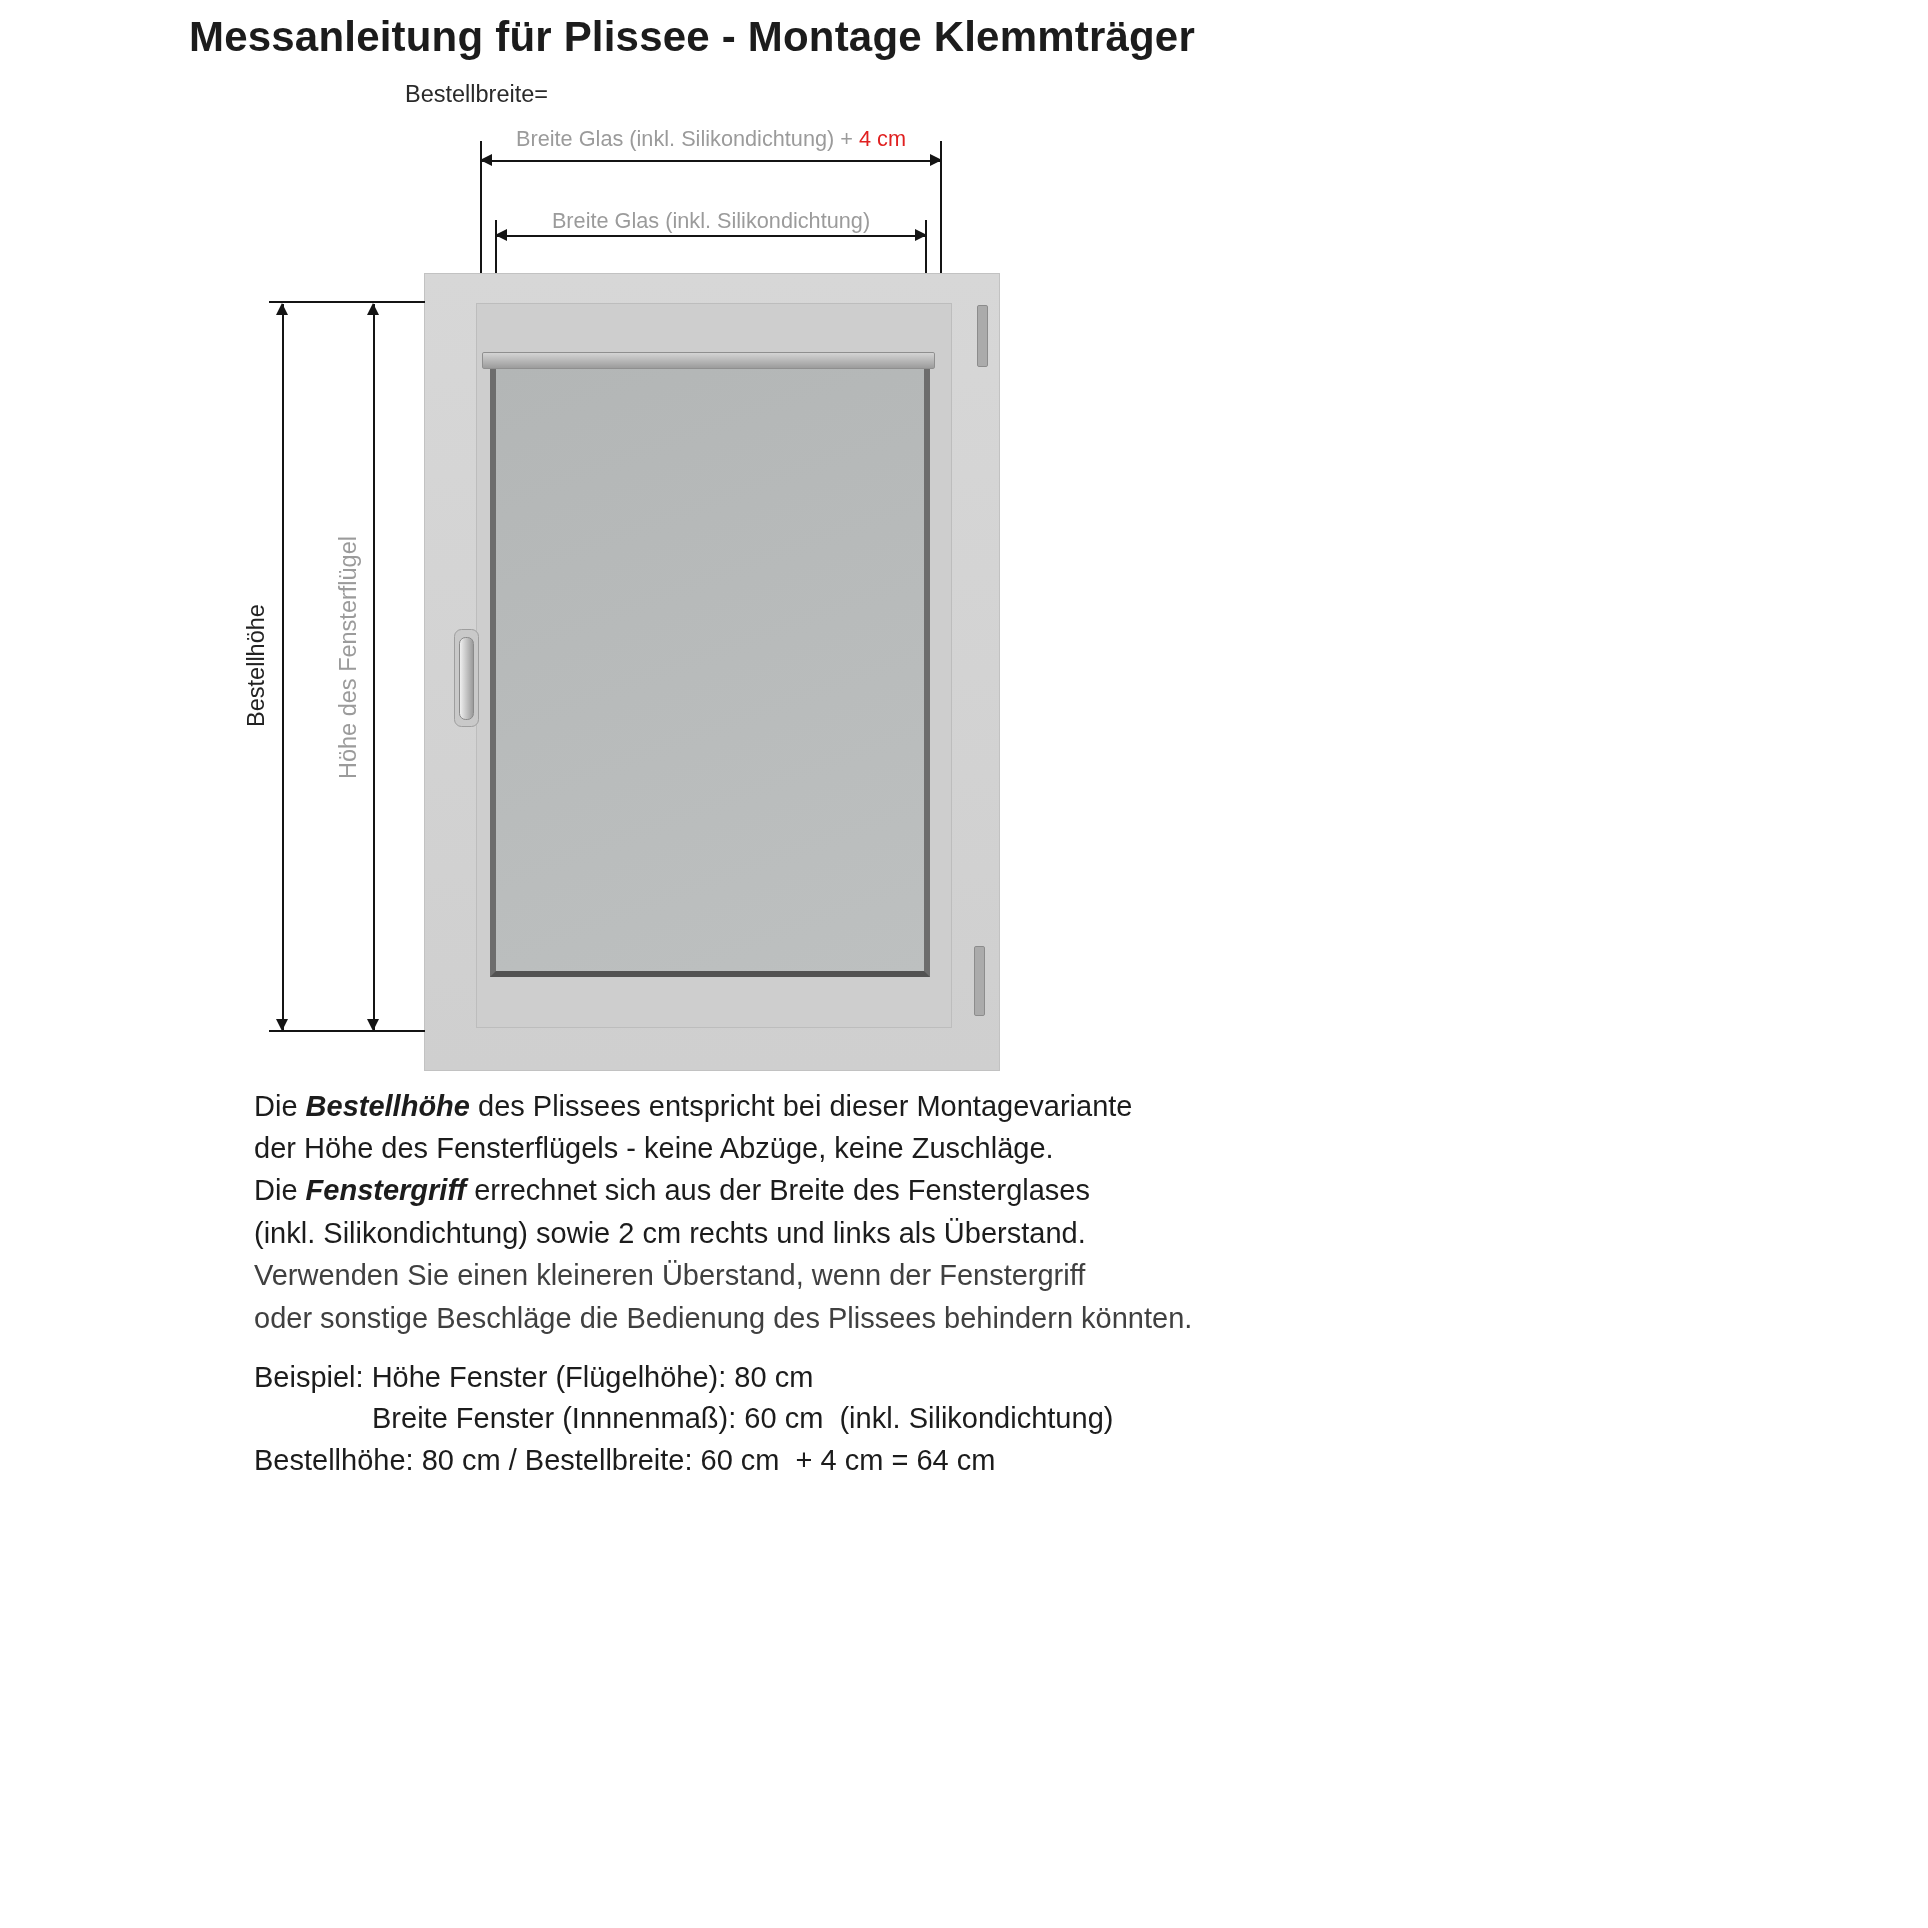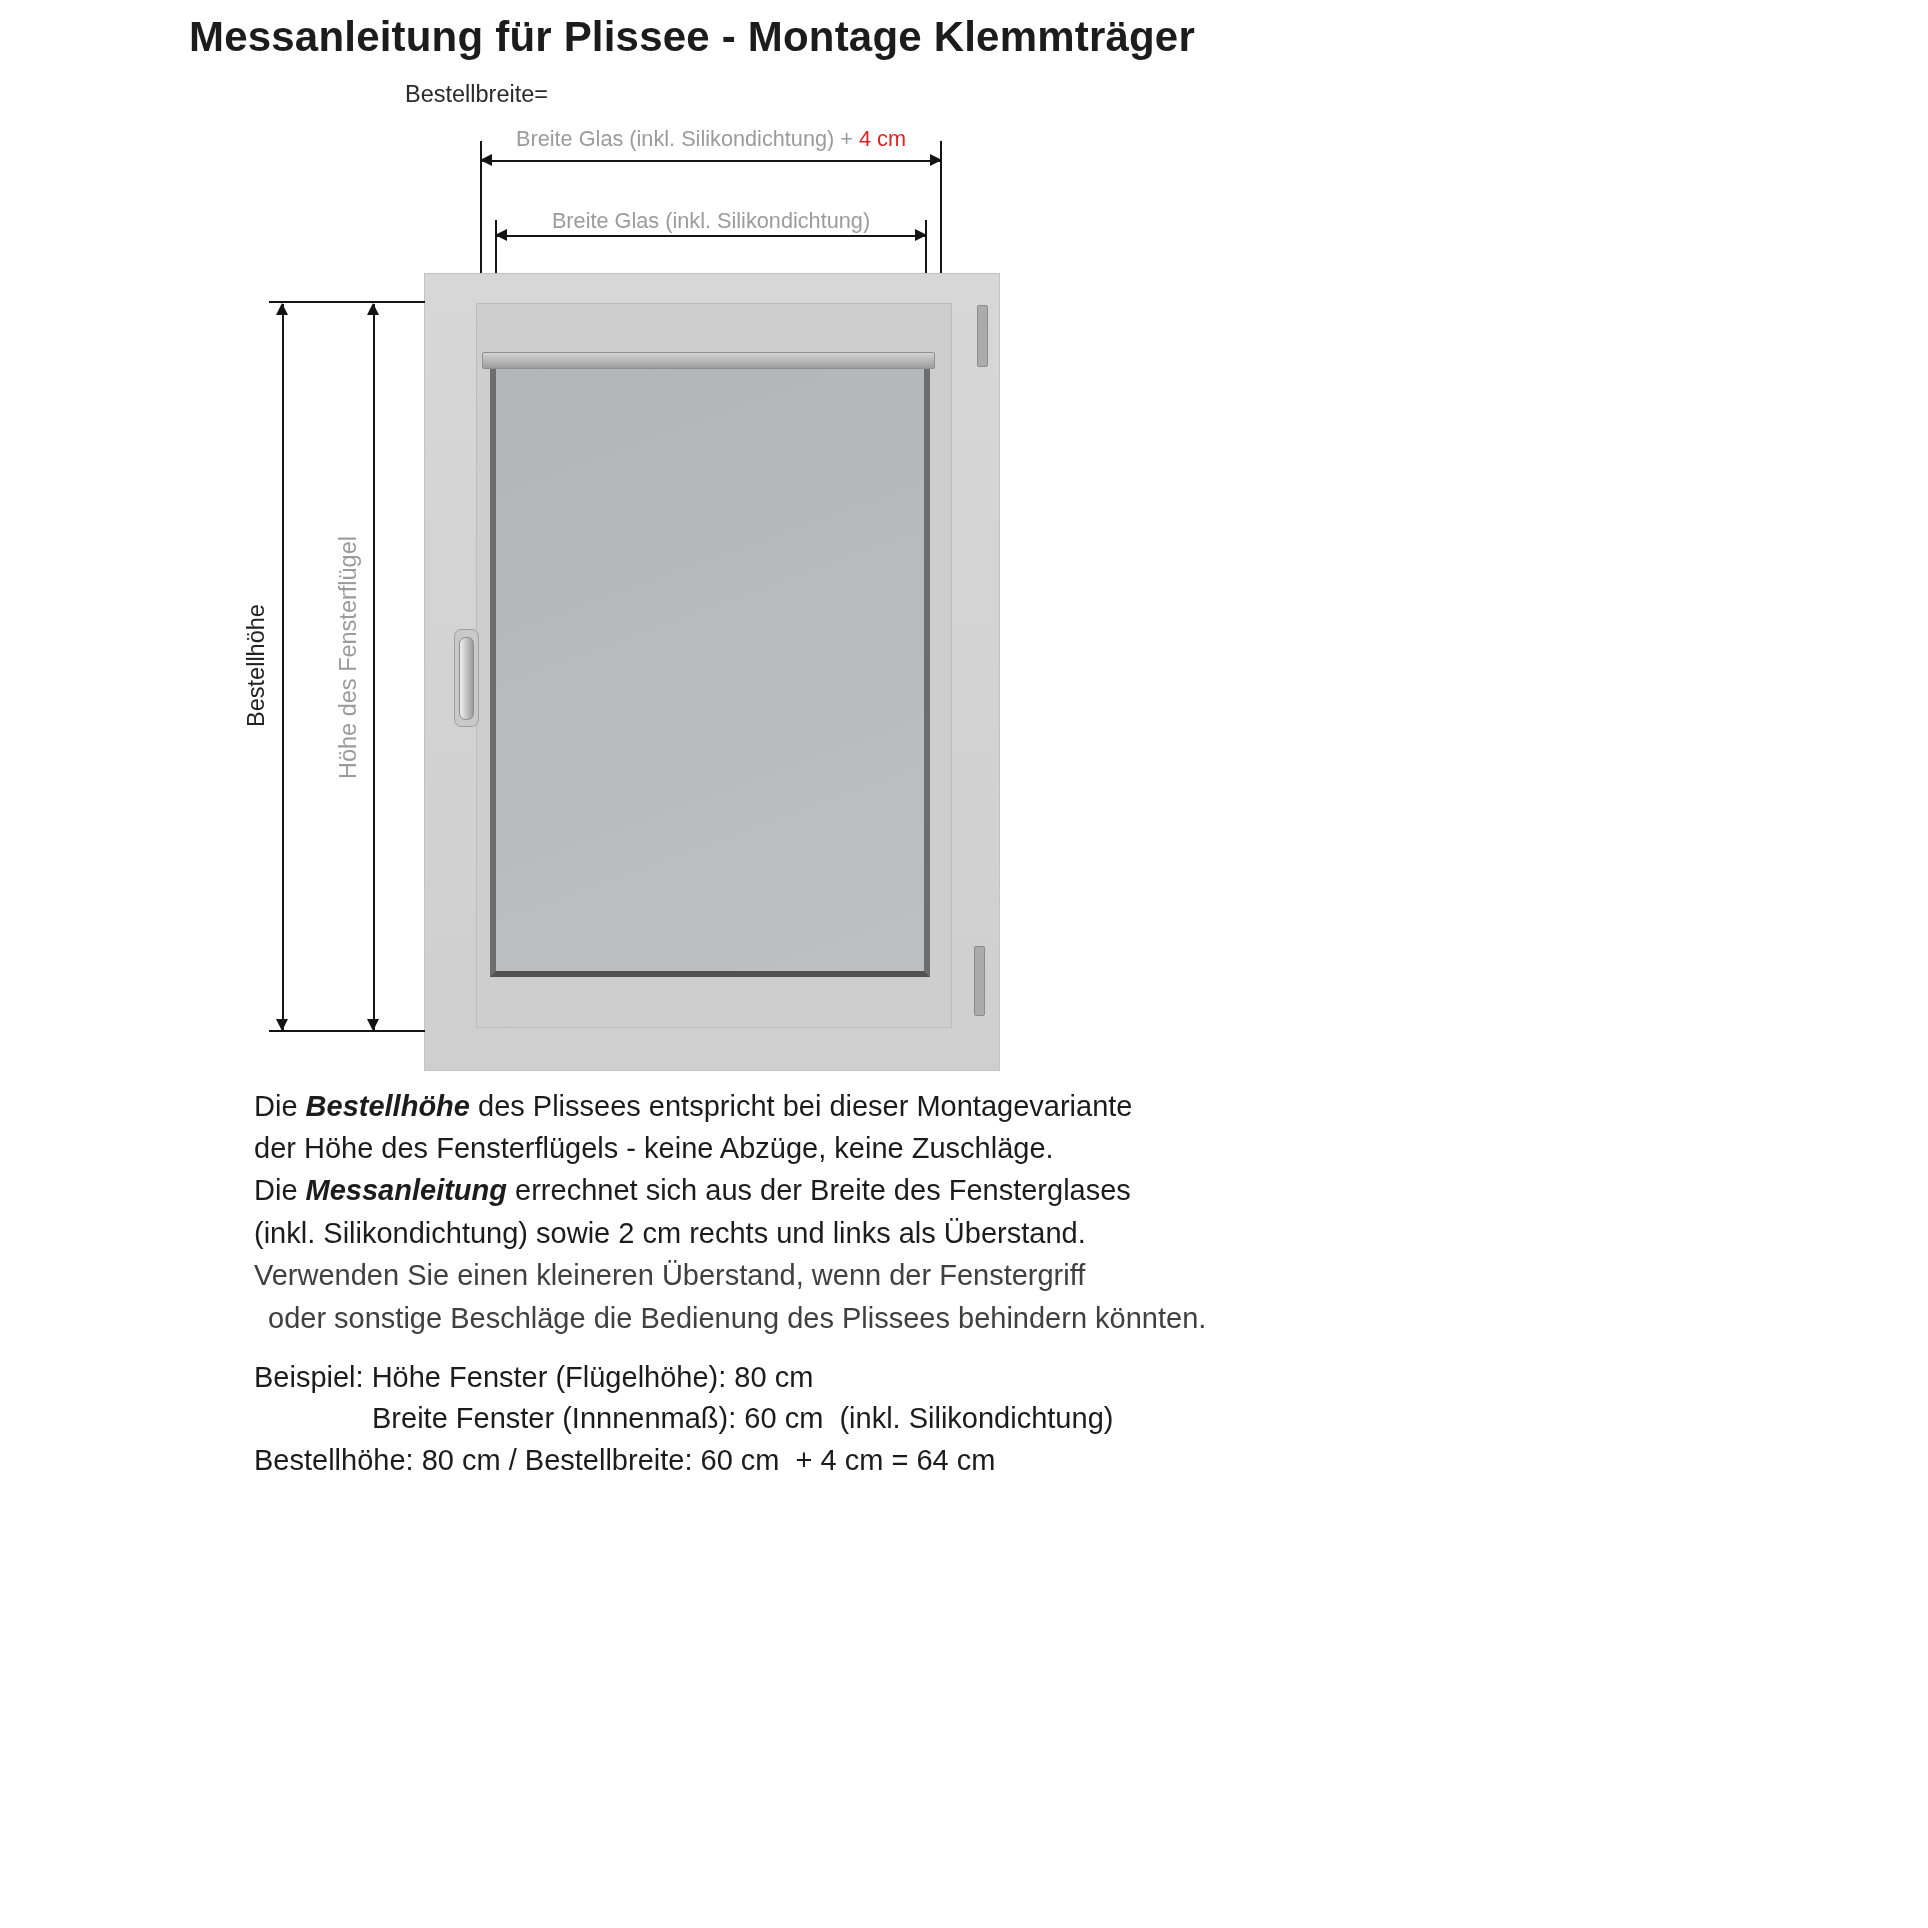--- a/index.html
+++ b/index.html
@@ -122,25 +122,25 @@
   <div class="v-arrow" style="left:282px; top:304px; height:726px;"></div>
   <div class="v-arrow" style="left:373px; top:304px; height:726px;"></div>
 
   <div class="abs rot-label" style="left:115px; top:652px; width:282px; color:#222;">Bestellhöhe</div>
   <div class="abs rot-label rot-gray" style="left:151px; top:644px; width:395px;">Höhe des Fensterflügel</div>
 
   <div class="abs body-line" style="left:254px; top:1127px;">der Höhe des Fensterflügels - keine Abzüge, keine Zuschläge.</div>
 
   <div class="abs body-line" style="left:254px; top:1085px;"><span>Die </span><span class="em">Bestellhöhe</span><span> des Plissees entspricht bei dieser Montagevariante</span></div>
 
-  <div class="abs body-line" style="left:254px; top:1169px;"><span>Die </span><span class="em">Messanleitung</span><span> errechnet sich aus der Breite des Fensterglases</span></div>
+  <div class="abs body-line" style="left:254px; top:1169px;"><span>Die </span><span class="em">Fenstergriff</span><span> errechnet sich aus der Breite des Fensterglases</span></div>
 
   <div class="abs body-line" style="left:254px; top:1212px;">(inkl. Silikondichtung) sowie 2 cm rechts und links als Überstand.</div>
 
   <div class="abs body-line warn" style="left:254px; top:1254px;">Verwenden Sie einen kleineren Überstand, wenn der Fenstergriff</div>
-  <div class="abs body-line warn" style="left:254px; top:1297px;margin-left:14px;">oder sonstige Beschläge die Bedienung des Plissees behindern könnten.</div>
+  <div class="abs body-line warn" style="left:254px; top:1297px;">oder sonstige Beschläge die Bedienung des Plissees behindern könnten.</div>
 
   <div class="abs body-line" style="left:254px; top:1356px;">Beispiel: Höhe Fenster (Flügelhöhe): 80 cm</div>
   <div class="abs body-line" style="left:372px; top:1397px;">Breite Fenster (Innnenmaß): 60 cm  (inkl. Silikondichtung)</div>
   <div class="abs body-line" style="left:254px; top:1439px;">Bestellhöhe: 80 cm / Bestellbreite: 60 cm  + 4 cm = 64 cm</div>
 
 </div>
 
 
 </body></html>

